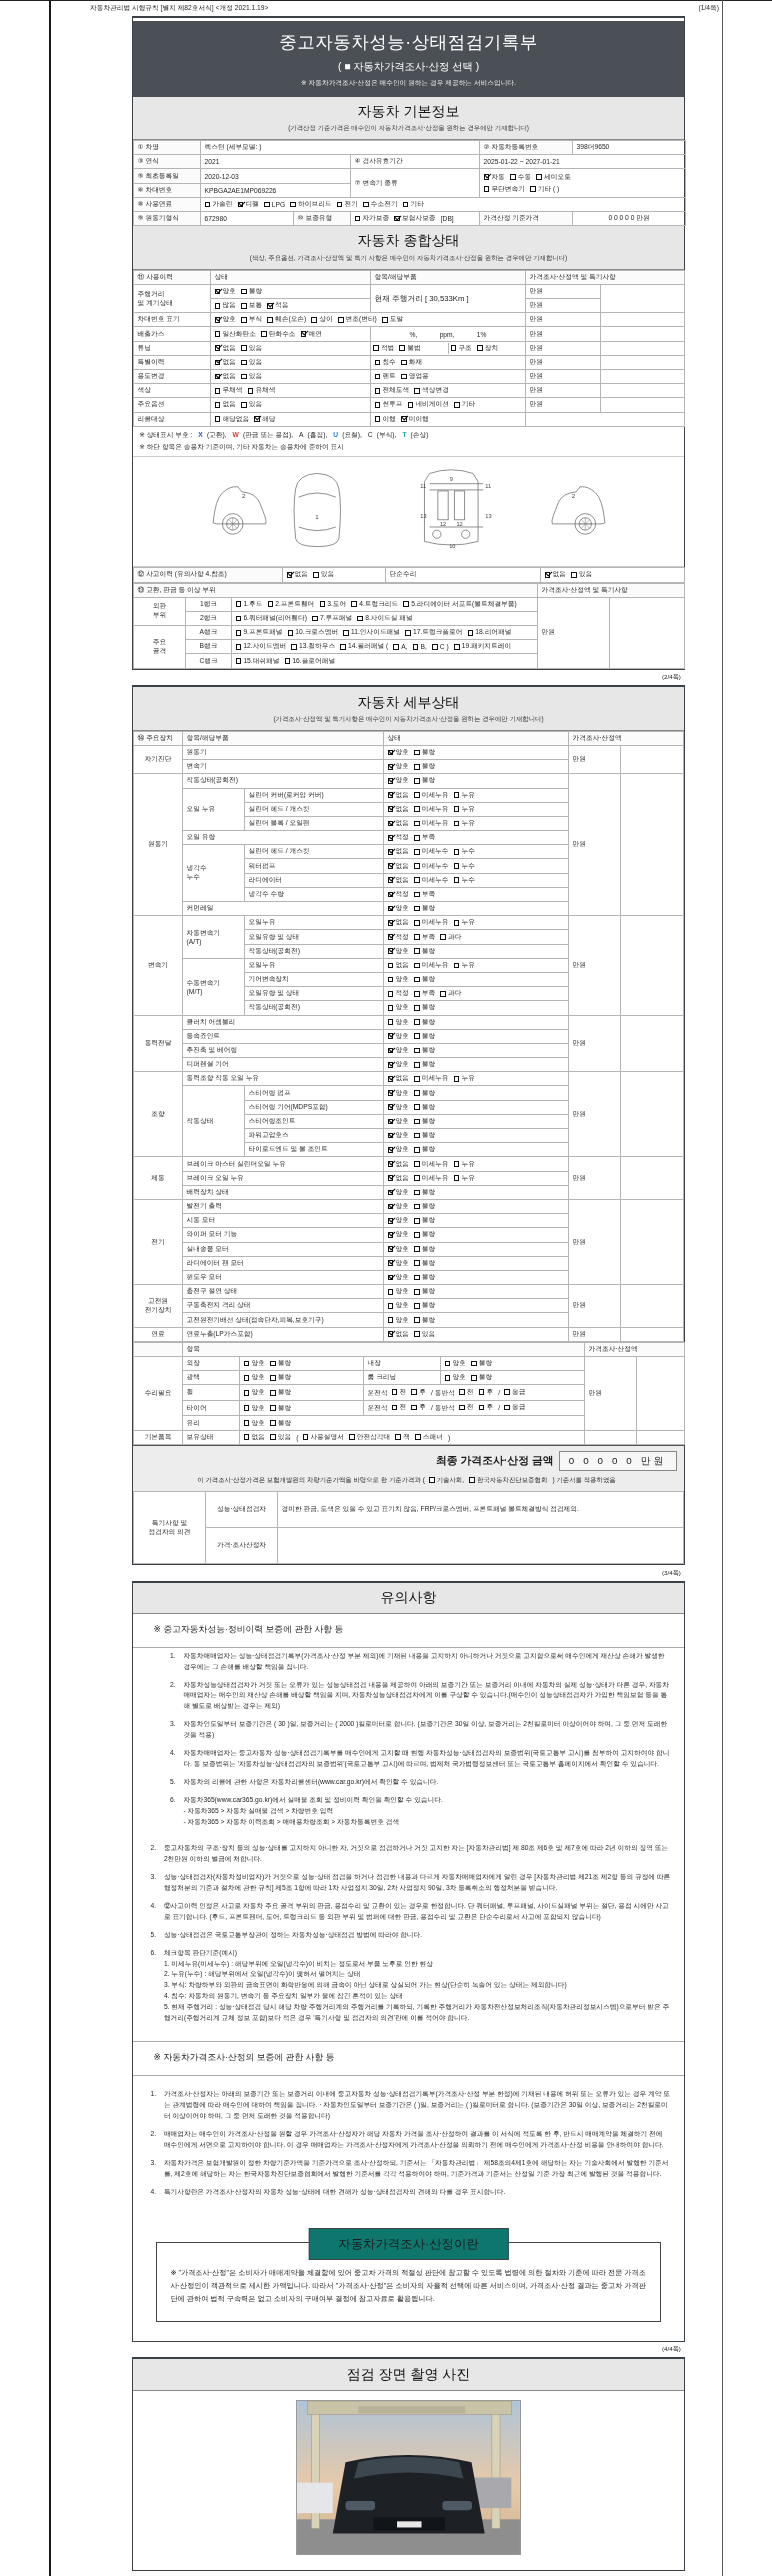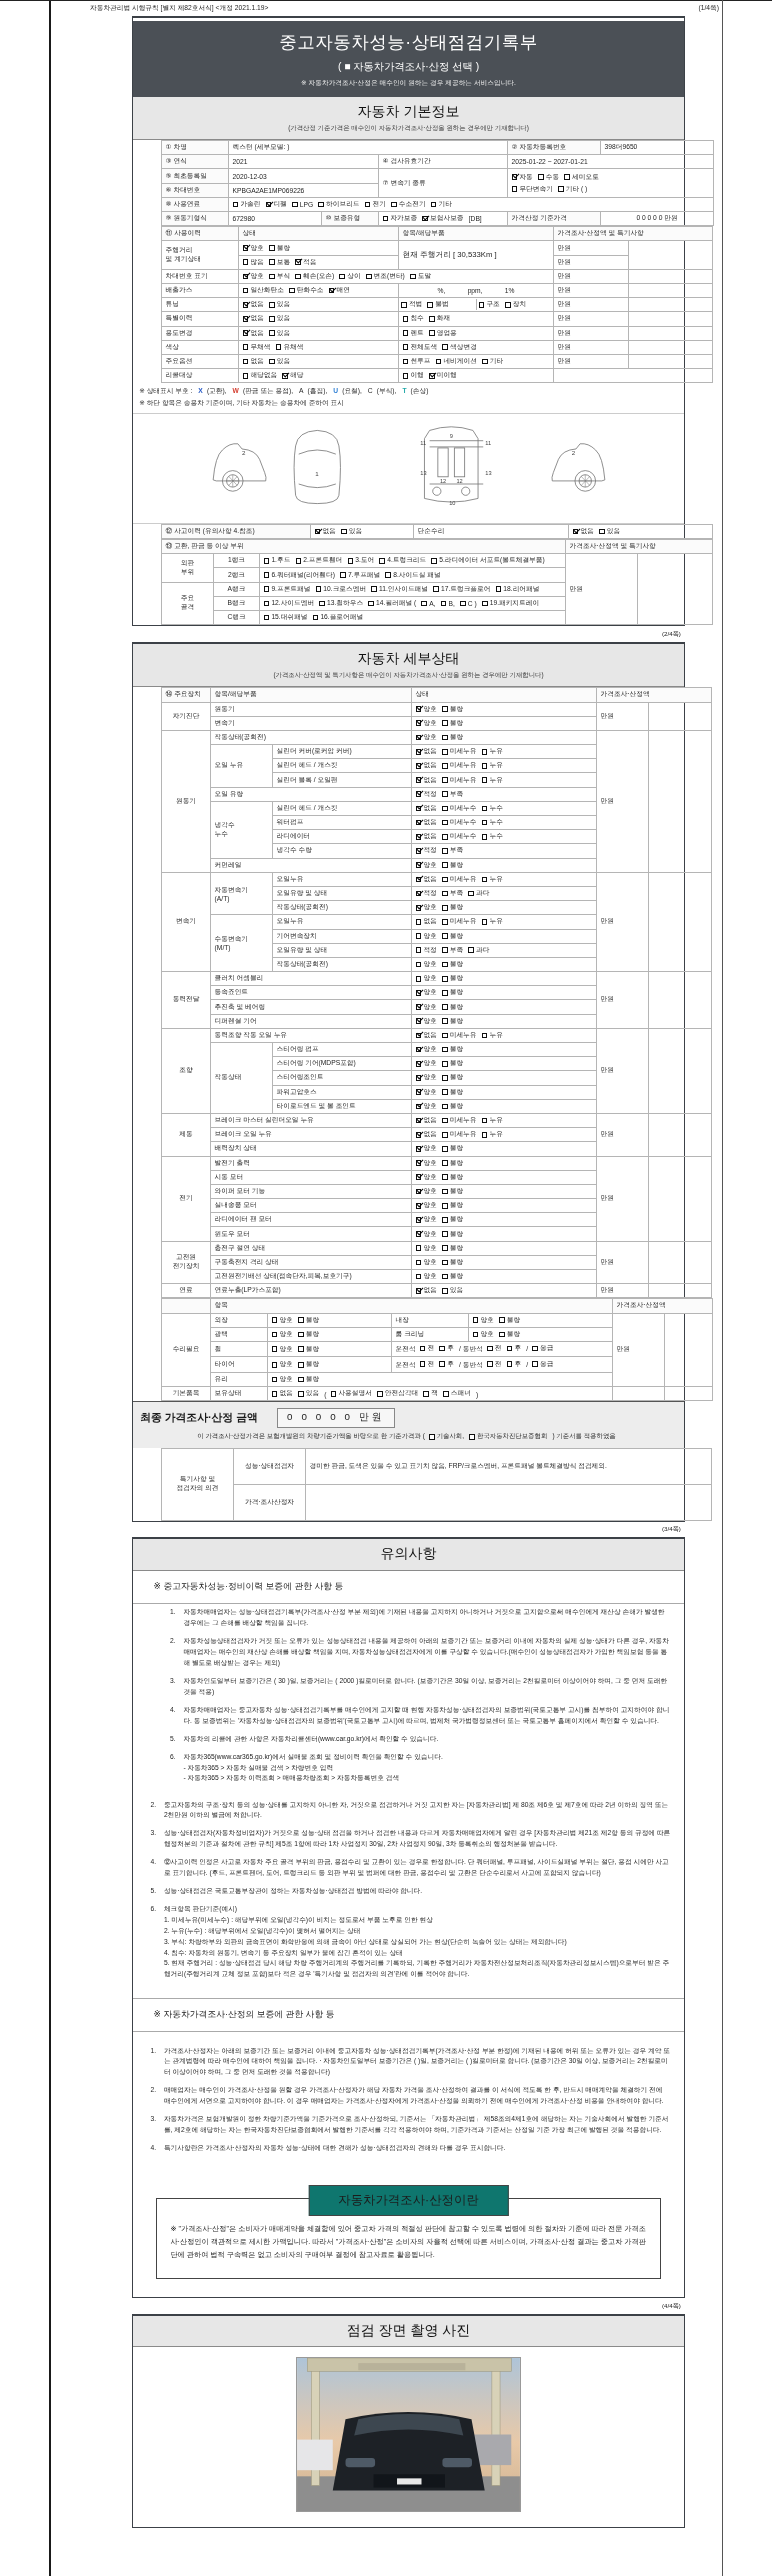--- a/index.html
+++ b/index.html
@@ -23,21 +23,21 @@
   .band .whiteline { height:2.6px; background:#fff; margin:-10.3px -5.2px 9.3px; }
   .band-title { font-size:17.5px; letter-spacing:0.5px; }
   .band-sub { font-size:10.3px; margin-top:6.2px; }
   .band-note { font-size:6.7px; margin-top:5.2px; color:#f0f0f0; }
   .docno { background:#4b5056; color:#fff; font-size:8.2px; padding:4.1px 6.2px; border-top:1px solid #fff; }
 
   .sec { background:#e7e7e7; text-align:center; padding:6.2px 4.1px; border-bottom:0.5px solid #8a8a8a; }
   .sec-title { font-size:14px; color:#111;text-align:center; }
   .sec-note { font-size:6.4px; margin-top:3.1px; color:#333; }
 
-  table.tbl { width:100%; border-collapse:collapse; table-layout:fixed; font-size:6.7px;margin-left:28px; }
+  table.tbl { width:100%; border-collapse:collapse; table-layout:fixed; font-size:6.7px; }
   table.tbl td, table.tbl th { border:0.5px solid #b5b5b5; padding:2.1px 3.6px; vertical-align:middle;
     font-weight:normal; text-align:left; height:14px; }
   table.tbl .lab { background:#fbfbfb; }
   table.tbl .ctr { text-align:center; }
   .pre { white-space:pre; }
   .preline { white-space:pre-line; }
   .big { font-size:7.7px; }
   .money { text-align:center; color:#222; }
 
   .cbi { display:inline-flex; align-items:center; margin-right:5.2px; white-space:nowrap; }
@@ -51,21 +51,21 @@
   .split2 { display:flex; }
   .split2 > div { flex:1; padding:1px 2.1px; }
   .split2 > div + div { border-left:0.5px solid #b5b5b5; }
 
   .legendline { padding:4.1px 5.2px 2.1px 6.2px; font-size:6.7px; border-bottom:0; }
   .legendline2 { padding:1px 5.2px 4.1px 6.2px; font-size:6.7px; border-bottom:0.5px solid #ccc; }
 
   .diagram-wrap { padding:4.1px 0 5.2px; border-bottom:0.5px solid #ccc; text-align:center; }
 
   .finalband { background:#ededed; border-top:1px solid #555; padding:5.2px 7.2px 6.2px; text-align:center; }
-  .finalband .row1 { display:flex; align-items:center; justify-content:flex-start; gap:19px; }
+  .finalband .row1 { display:flex; align-items:center; justify-content:flex-end; gap:5px; }
   .final-title { font-size:10.8px; font-weight:bold; }
   .final-amount { border:0.5px solid #888; background:#f7f7f7; padding:2.6px 9.3px; font-size:9.8px; letter-spacing:3.1px; }
   .final-note { font-size:6.4px; margin-top:4.6px; display:flex; justify-content:center; align-items:center; flex-wrap:wrap; }
 
   .notice-body { padding:0; }
   .notice-subhead { border-bottom:0.5px solid #aaa; padding:10.3px 10.3px 10.3px 20.6px; font-size:8.8px; }
   .notice-list { padding:13.4px 13.4px 10.3px 17.5px; }
   .notice-list.inner { padding:3.1px 13.4px 8.2px 37px; }
   .n-item { display:flex; margin-bottom:7.2px; font-size:6.7px; line-height:1.62; }
   .n-num { width:13.4px; flex:0 0 auto; }
@@ -191,20 +191,24 @@
                 </span><span class="cbi">
                   <span class="cb on"></span>
                   <span>보험사보증</span>
                 </span><span class="segtx">[DB]</span></td>
           <td class="lab">가격산정 기준가격</td>
           <td class="ctr">0 0 0 0 0 만원</td>
         </tr>
       </tbody>
         </table>
 
+      <div class="sec">
+        <div class="sec-title">자동차 종합상태</div>
+        <div class="sec-note">(색상, 주요옵션, 가격조사·산정액 및 특기 사항은 매수인이 자동차가격조사·산정을 원하는 경우에만 기재합니다)</div>
+      </div>
       <table class="tbl">
         <colgroup>
             <col style="width:77px">
             <col style="width:160px">
             <col style="width:155px">
             <col style="width:75px">
             <col style="width:84px">
           </colgroup>
         <tbody>
             <tr>

